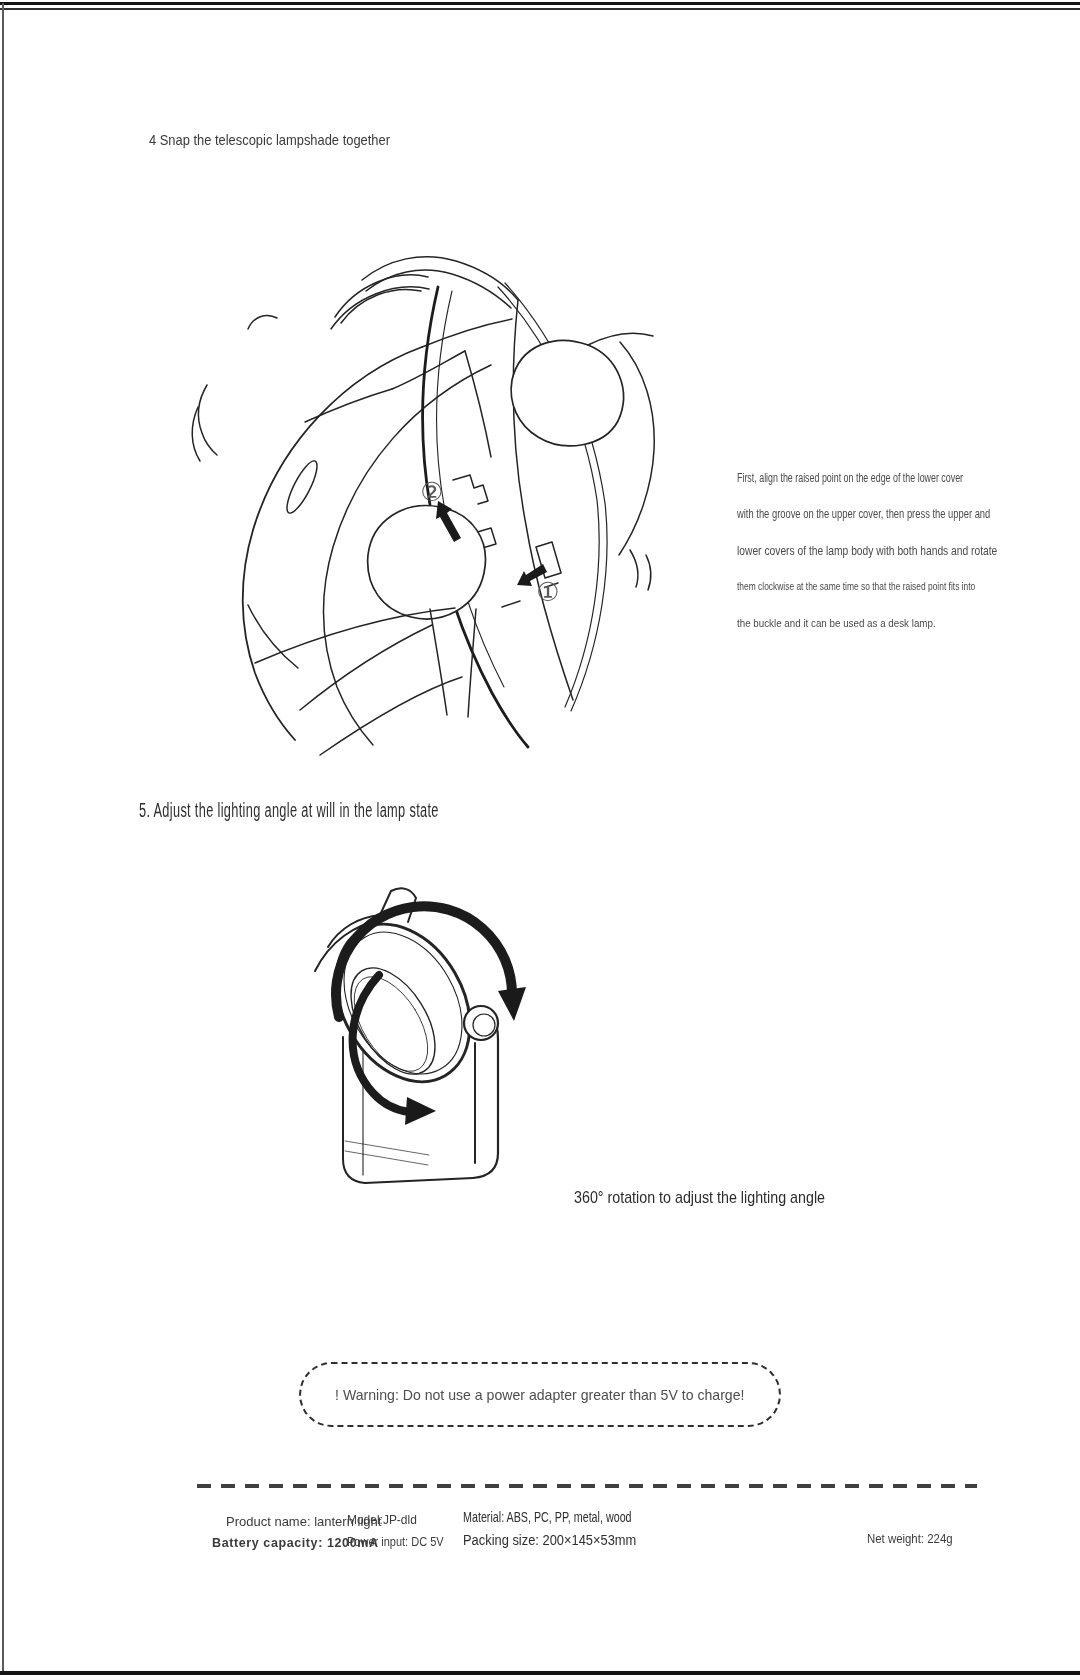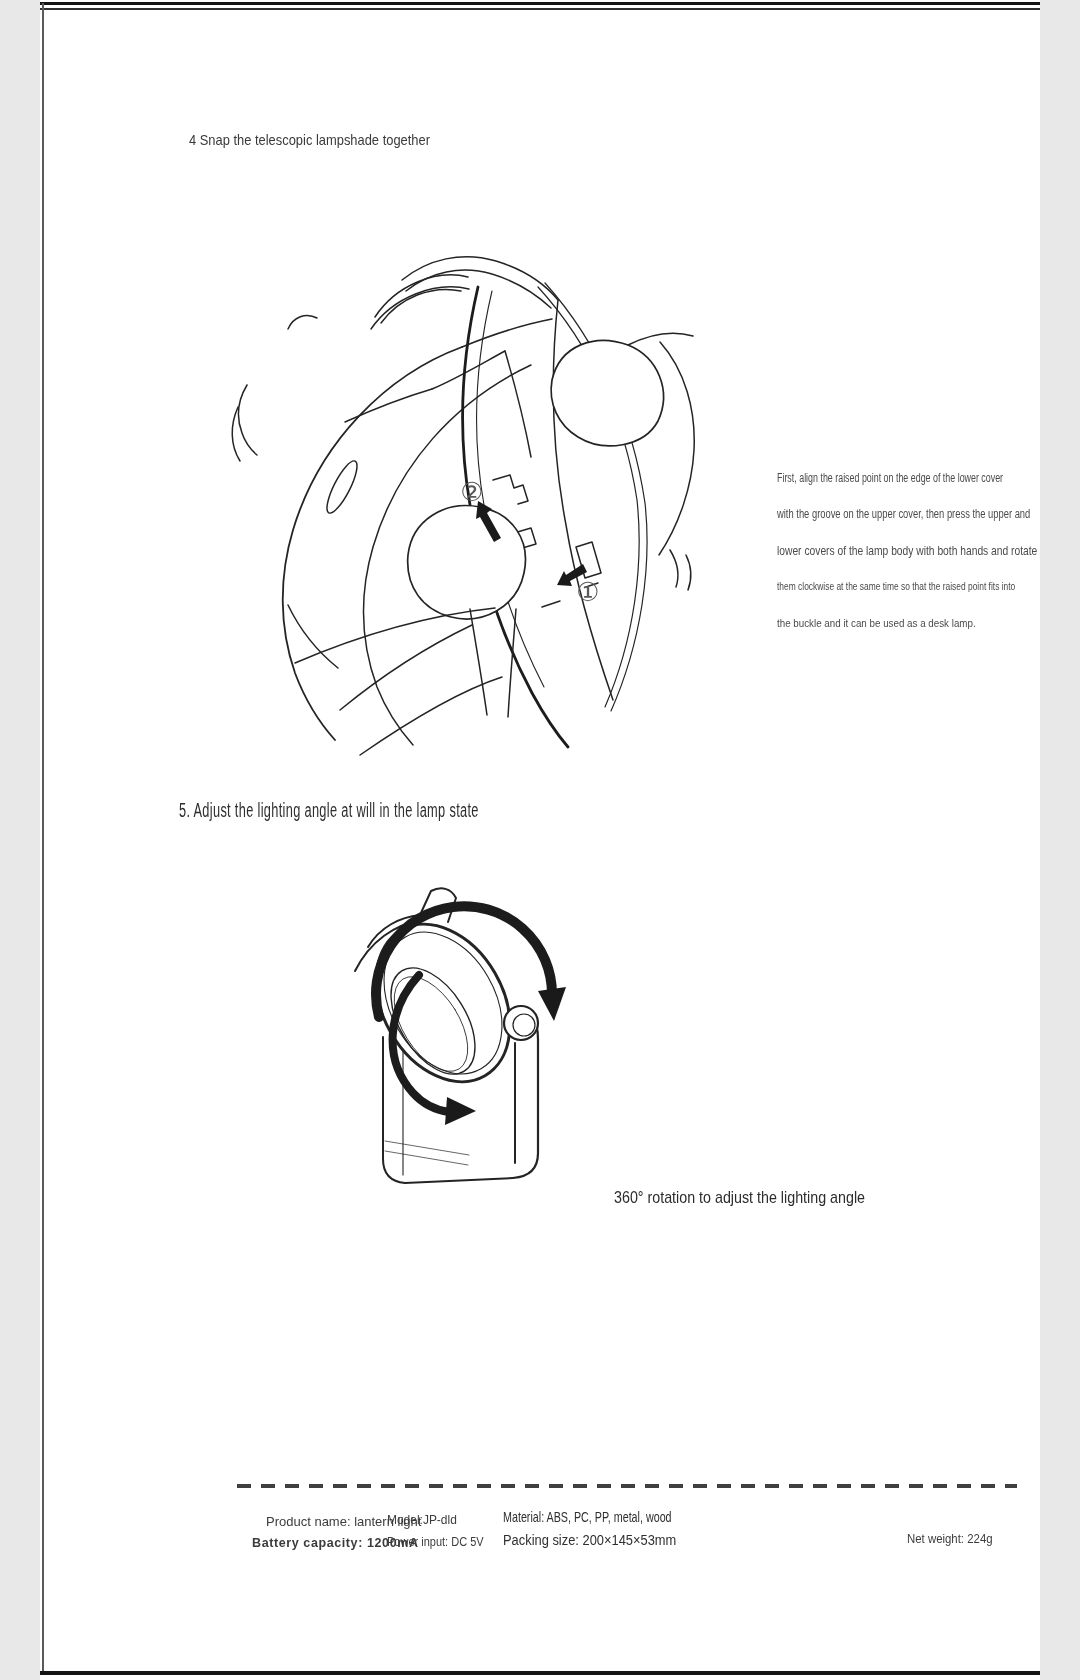--- a/index.html
+++ b/index.html
@@ -1,17 +1,17 @@
 <!DOCTYPE html>
 <html><head>
 <meta charset="utf-8">
 <style>
   html,body{margin:0;padding:0;background:#e8e8e8;}
   .page{
-    position:relative;width:1000px;height:1680px;background:#ffffff;
+    position:relative;width:1080px;height:1680px;background:#ffffff;
     overflow:hidden;font-family:"Liberation Sans", sans-serif;color:#3d3d3d;
     margin:0 auto;
   }
   .abs{position:absolute;white-space:nowrap;}
   
   .frame{position:absolute;background:#141414;}
   
   .h4{left:149px;top:131px;font-size:15px;color:#3a3a3a;transform:scaleX(.86);transform-origin:0 0;}
   .h5{left:139px;top:799px;font-size:20px;color:#2e2e2e;transform:scaleX(.64);transform-origin:0 0;letter-spacing:.5px;}
   .cap360{left:574px;top:1188px;font-size:17px;color:#2c2c2c;transform:scaleX(.84);transform-origin:0 0;}
@@ -152,20 +152,23 @@
     <circle class="ln" style="stroke-width:1.2" cx="199" cy="180" r="11"></circle>
 
     <path class="thick" style="stroke-width:10" d="M 54,172 A 88,88 0 1 1 227,150"></path>
     <path class="fillink" d="M 213,146 L 241,142 L 229,176 Z"></path>
     <path class="thick" style="stroke-width:8" d="M 94,130 C 62,165 58,215 88,248 C 97,258 110,265 124,267"></path>
     <path class="fillink" d="M 122,252 L 151,266 L 120,280 Z"></path>
   </svg>
 
   <div class="abs cap360">360° rotation to adjust the lighting angle</div>
 
+  <div class="warn">
+    <span>! Warning: Do not use a power adapter greater than 5V to charge!</span>
+  </div>
 
   <div class="sep"></div>
 
   <div>
     <div class="spec s11">Product name: lantern light</div>
     <div class="spec s12">Battery capacity: 1200mA</div>
     <div class="spec s21">Model:JP-dld</div>
     <div class="spec s22">Power input: DC 5V</div>
     <div class="spec s31">Material: ABS, PC, PP, metal, wood</div>
     <div class="spec s32">Packing size: 200×145×53mm</div>

